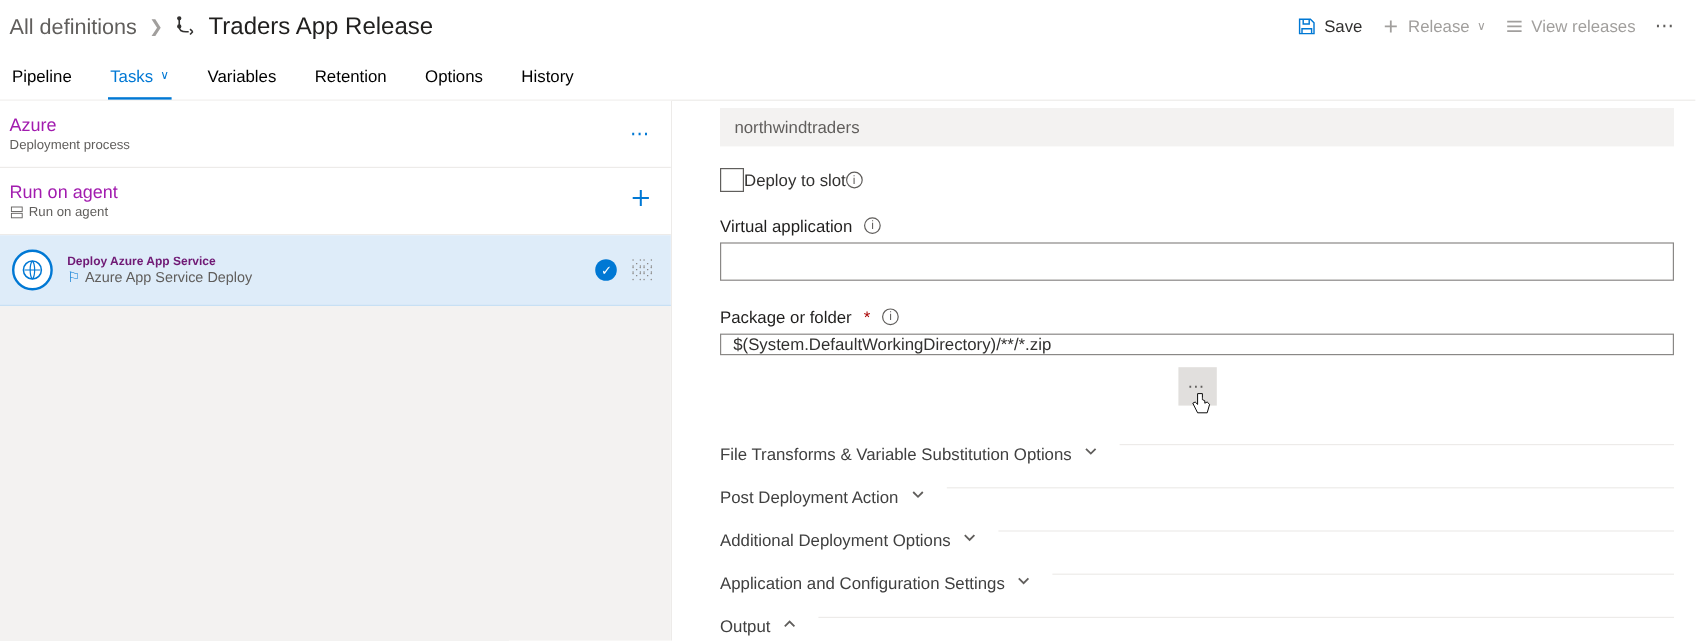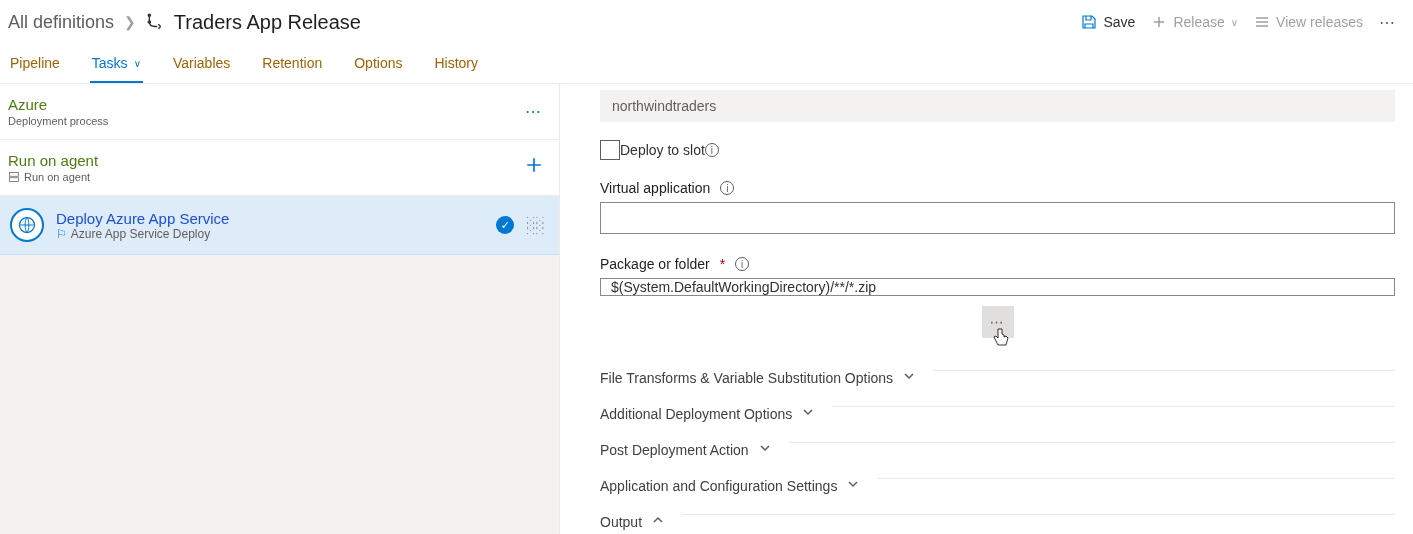--- a/index.html
+++ b/index.html
@@ -55,21 +55,21 @@
   .tabs-row {
     display: flex;
     align-items: flex-end;
     gap: 28px;
     padding: 0 8px;
     height: 40px;
     border-bottom: 1px solid #edebe9;
   }
   .tab {
     padding: 0 2px 10px 2px;
-    color: #a16207;
+    color: #000000;
     cursor: pointer;
     border-bottom: 2px solid transparent;
     display: inline-flex;
     align-items: center;
     gap: 6px;
   }
   .tab.active {
     color: #0078d4;
     border-bottom-color: #0078d4;
   }
@@ -96,21 +96,21 @@
   
   .left-sec {
     border-bottom: 1px solid #edebe9;
     padding: 12px 16px 12px 8px;
     display: flex;
     align-items: center;
     cursor: pointer;
     background: #fff;
   }
   .left-sec .sec-txt { display: flex; flex-direction: column; gap: 2px; }
-  .left-sec .sec-title { font-size: 15px; color: #4d7c0f; }
+  .left-sec .sec-title { font-size: 15px; color: #a21caf; }
   .left-sec .sec-sub { font-size: 11px; color: #605e5c; display: inline-flex; align-items: center; gap: 4px;}
   .left-sec .sec-action { margin-left: auto; color: #0078d4; cursor: pointer; font-size: 18px; }
 
   .left-sec.ellipsis-action .sec-action { color: #0078d4; letter-spacing: 2px; font-size: 16px; }
 
   .task-row {
     display: flex;
     align-items: center;
     gap: 12px;
     padding: 12px 14px 12px 10px;
@@ -121,21 +121,21 @@
   .task-icon {
     width: 34px; height: 34px;
     border: 2px solid #0078d4;
     border-radius: 50%;
     display: flex; align-items: center; justify-content: center;
     color: #0078d4;
     background: #fff;
   }
   .task-icon svg { width: 20px; height: 20px; }
   .task-txt { display: flex; flex-direction: column; }
-  .task-title { font-size: 15px; color: #1d4ed8; }
+  .task-title { font-size: 10px; color: #701a75; font-weight: bold; }
   .task-sub { font-size: 12px; color: #605e5c; display: inline-flex; align-items: center; gap: 4px;}
   .task-sub .flag { color: #0078d4; }
   .task-actions { margin-left: auto; display: flex; align-items: center; gap: 12px; }
   .check-badge {
     width: 18px; height: 18px; border-radius: 50%;
     background: #0078d4; color: #fff;
     display: flex; align-items: center; justify-content: center;
     font-size: 11px;
   }
   .drag-handle { color: #8a8886; cursor: grab; font-family: monospace; line-height: 5px; font-size: 10px; letter-spacing: 1px;}
@@ -366,29 +366,29 @@
 
     <div class="collapse-row">
       <span>File Transforms &amp; Variable Substitution Options</span>
       <span class="chev">
           <svg width="12" height="12" viewBox="0 0 12 12">
             <path d="M2 4l4 4 4-4" fill="none" stroke="#605e5c" stroke-width="1.5"></path>
           </svg>
         </span>
     </div>
     <div class="collapse-row">
-      <span>Additional Deployment Options</span>
+      <span>Post Deployment Action</span>
       <span class="chev">
           <svg width="12" height="12" viewBox="0 0 12 12">
             <path d="M2 4l4 4 4-4" fill="none" stroke="#605e5c" stroke-width="1.5"></path>
           </svg>
         </span>
     </div>
     <div class="collapse-row">
-      <span>Post Deployment Action</span>
+      <span>Additional Deployment Options</span>
       <span class="chev">
           <svg width="12" height="12" viewBox="0 0 12 12">
             <path d="M2 4l4 4 4-4" fill="none" stroke="#605e5c" stroke-width="1.5"></path>
           </svg>
         </span>
     </div>
     <div class="collapse-row">
       <span>Application and Configuration Settings</span>
       <span class="chev">
           <svg width="12" height="12" viewBox="0 0 12 12">

